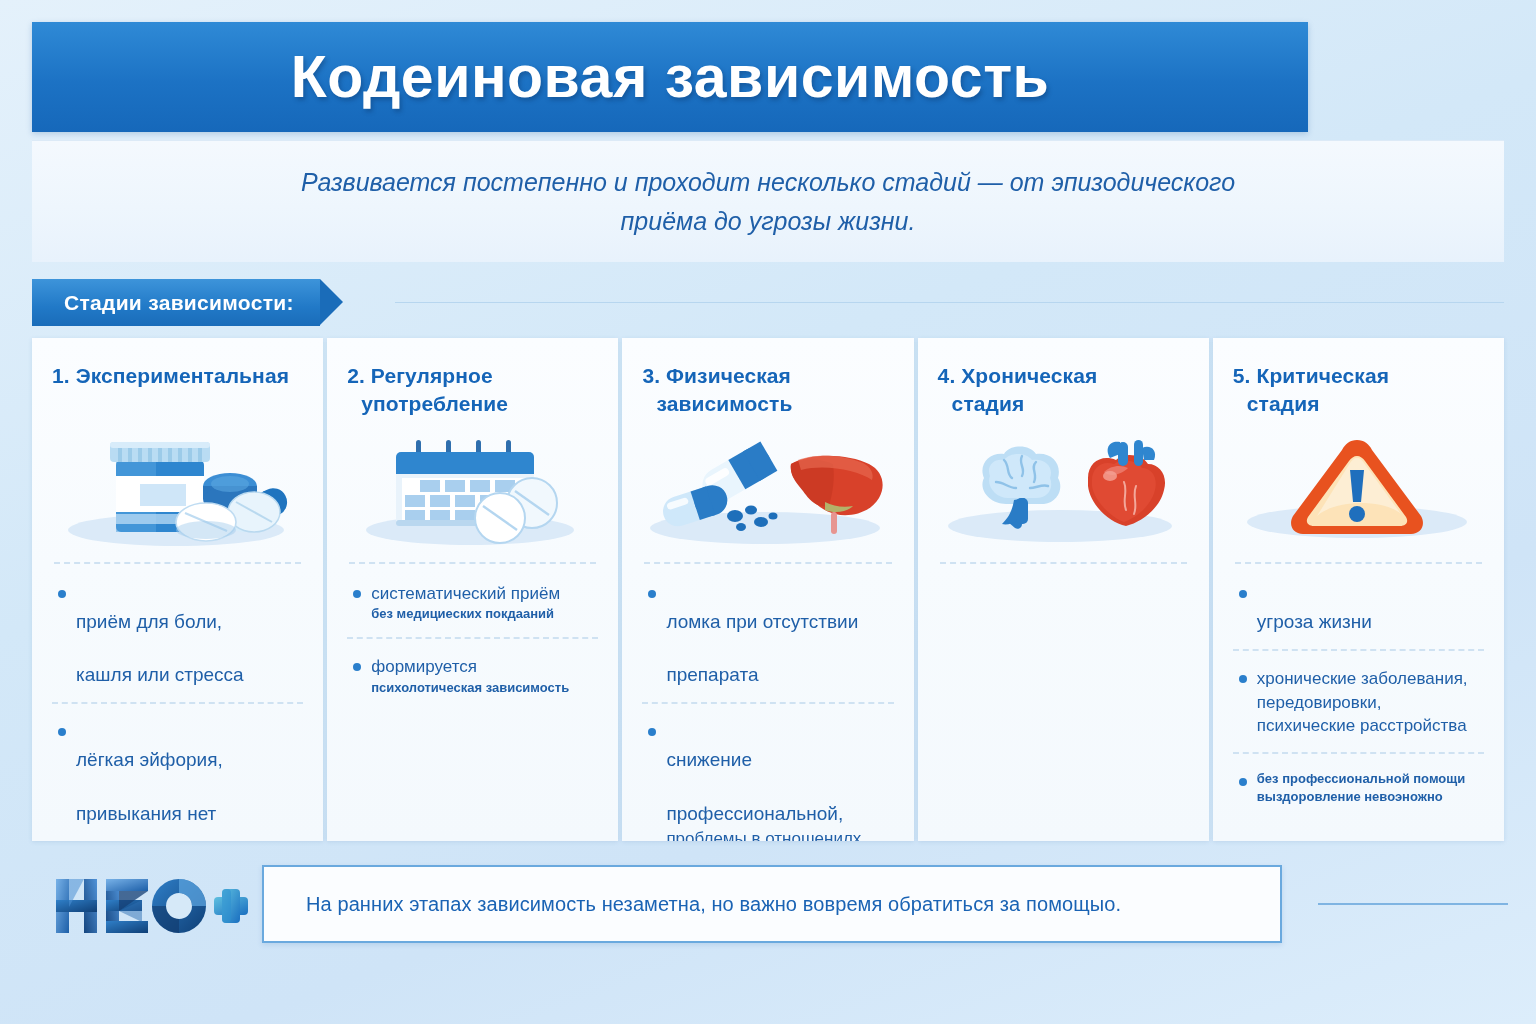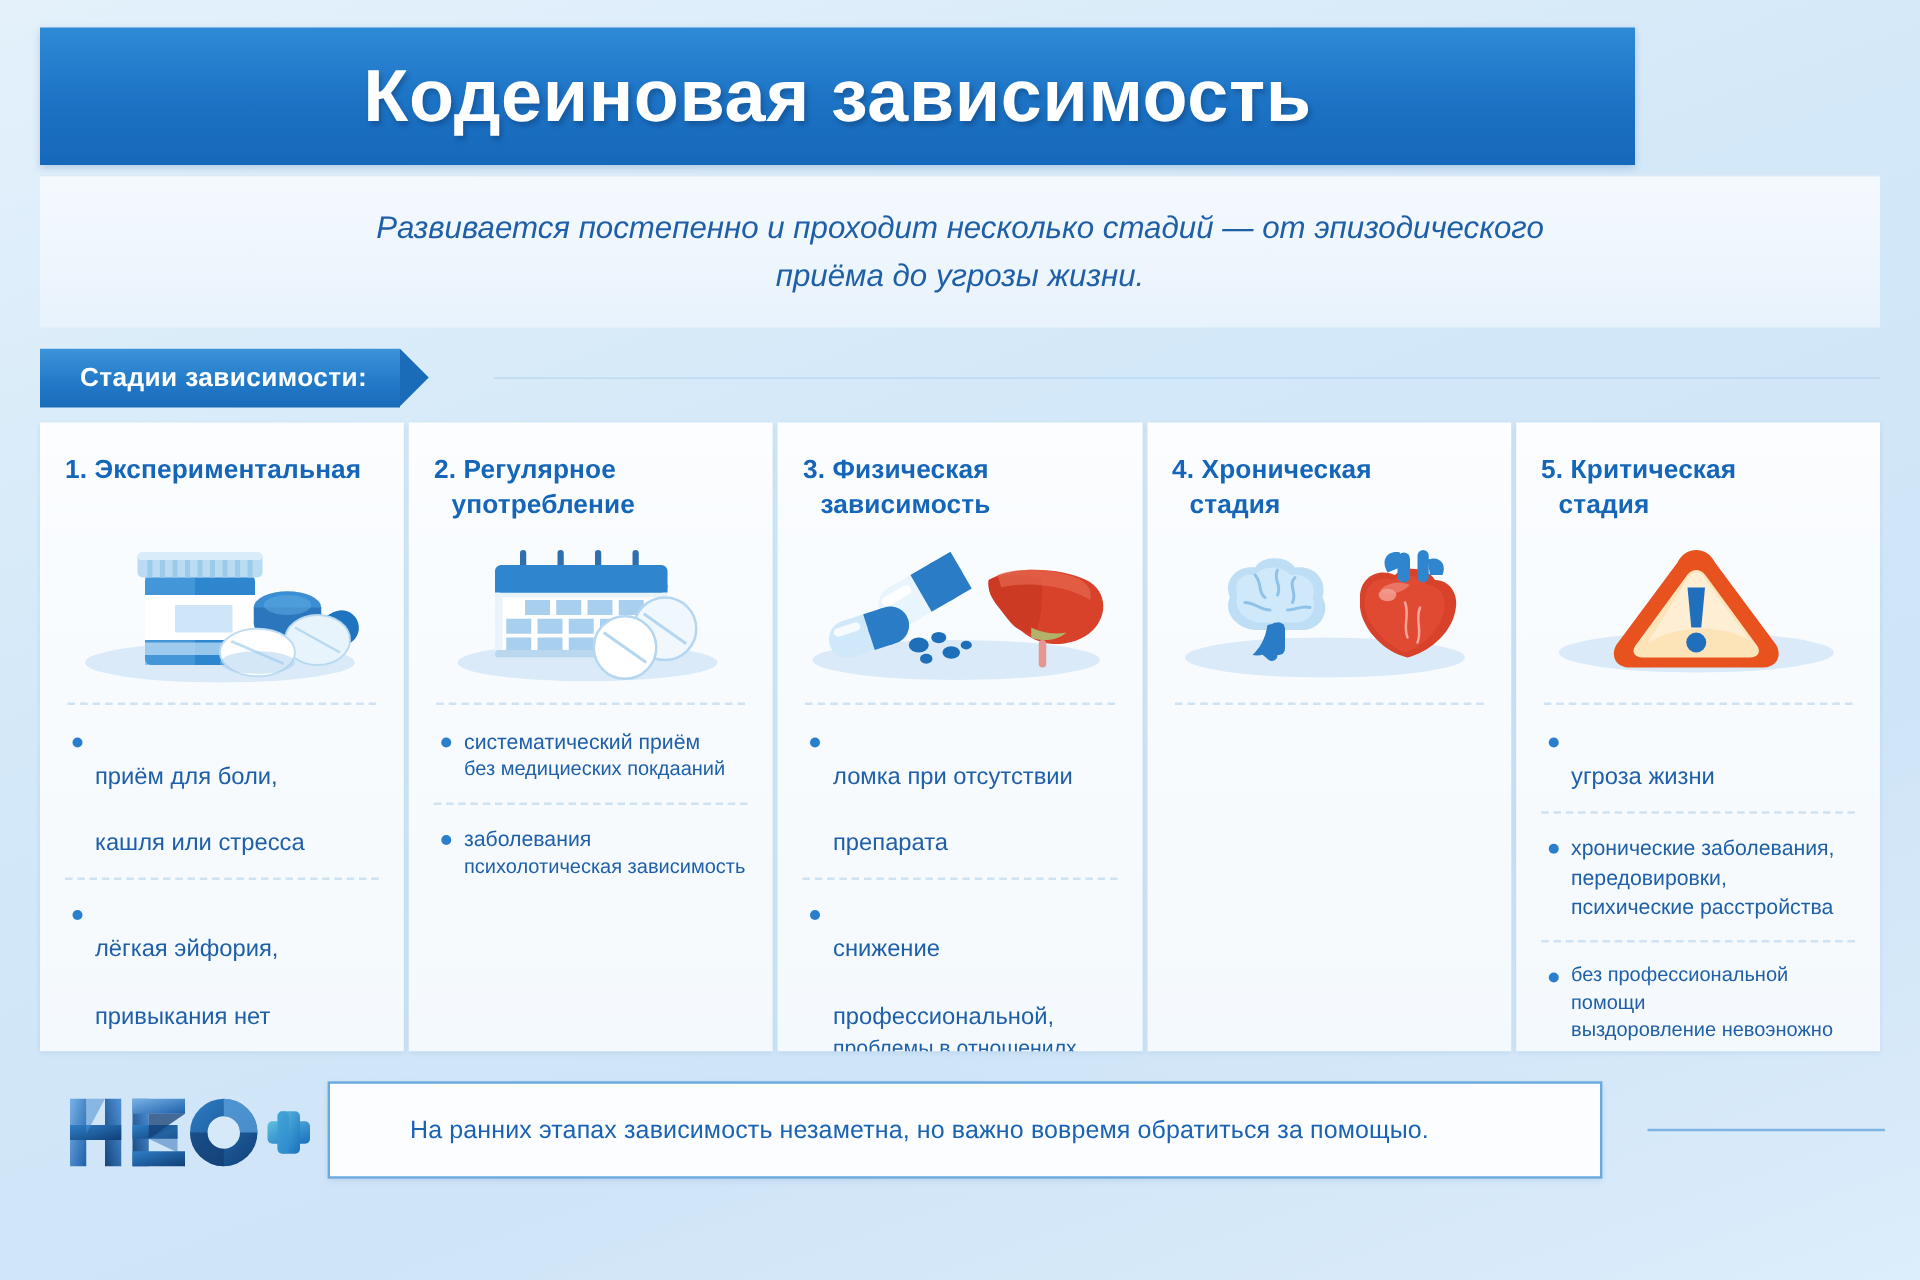--- a/index.html
+++ b/index.html
@@ -108,36 +108,36 @@
   }
   .bullet + .bullet{ border-top:2px dashed #cfe2f2; }
   .bullet::before{
     content:""; position:absolute; left:6px; top:24px;
     width:8px; height:8px; border-radius:50%;
     background:#2a7fcc;
   }
   .bullet .ln{ display:block; line-height:1.38; }
   .bullet .ln.s19{ font-size:19px;margin-top:27px; }
   .bullet .ln.s17{ font-size:17px; }
-  .bullet .ln.s16{ font-size:16px; }
+  .bullet .ln.s16{ font-size:13px;font-weight:bold; }
 
   
   .footer{
     position:absolute; left:0; top:855px; width:1536px; height:120px;
   }
   .logo{
     position:absolute; left:48px; top:12px;
     width:200px; height:78px;
   }
   .note-box{
     position:absolute; left:262px; top:10px; width:1020px; height:78px;
     background:#fbfdff;
     border:2px solid #6aa9de;
     display:flex; align-items:center;
-    padding-left:64px;
+    padding-left:42px;
     box-shadow:0 2px 5px rgba(70,130,190,.18);
   }
   .note-text{
     color:#1a63b4; font-size:20px; letter-spacing:.1px;
   }
   .footer-rule{
     position:absolute; left:1318px; top:48px; width:190px; height:2px;
     background:#7fb4e2;
   }
 </style>
@@ -273,21 +273,21 @@
         <path d="M125 76 L159 100" stroke="#b4d6f0" stroke-width="2.4"></path>
       </svg>
     </div>
     <div class="divider"></div>
     <ul class="bullets">
       <li class="bullet">
         <span class="ln s17">систематический приём</span>
         <span class="ln s16">без медициеских покдааний</span>
       </li>
       <li class="bullet">
-        <span class="ln s17">заболевания</span>
+        <span class="ln s17">формируется</span>
         <span class="ln s16">психолотическая зависимость</span>
       </li>
     </ul>
   </div>
 
   <div class="card">
     <div class="card-title">
       <span>3. Физическая</span>
       <span class="tline2">зависимость</span>
     </div>

